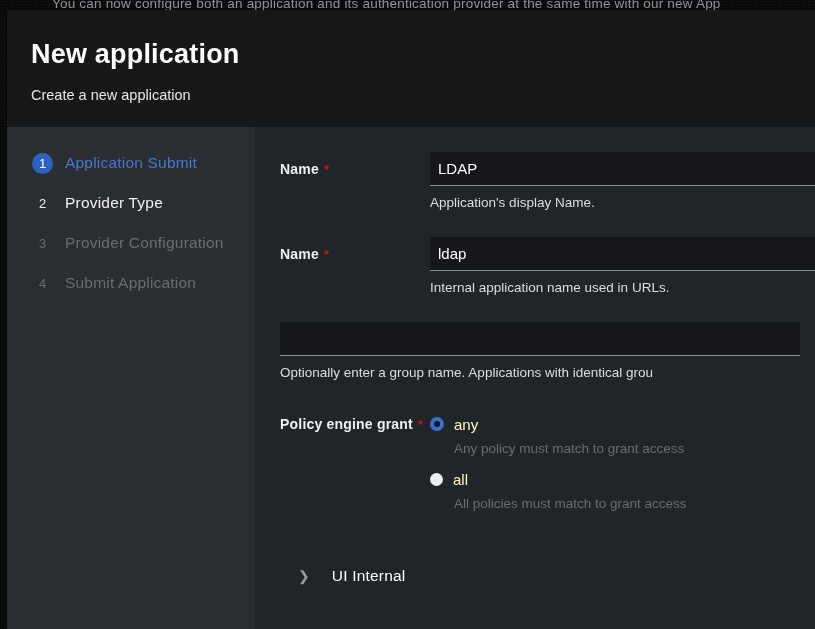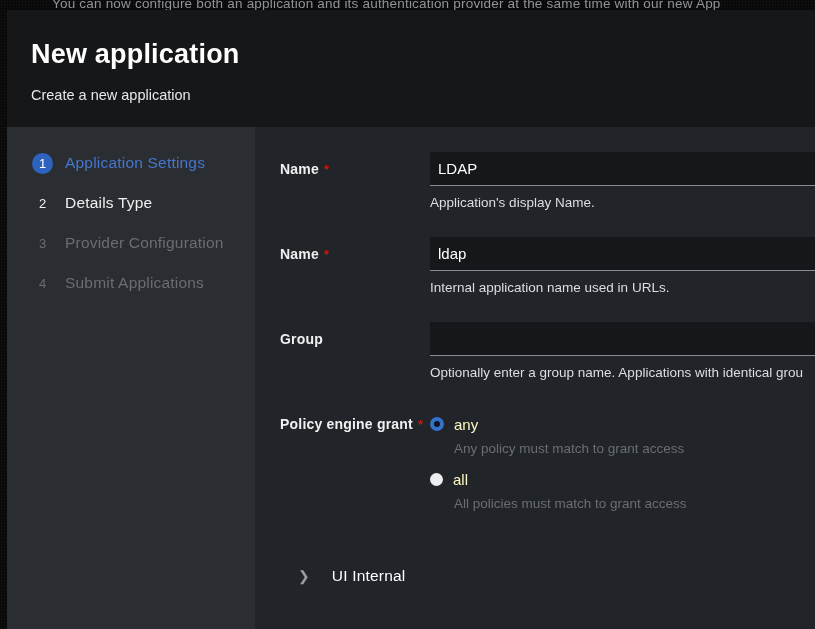--- a/index.html
+++ b/index.html
@@ -117,33 +117,33 @@
   <div class="modal-header">
     <div class="modal-title">New application</div>
     <div class="modal-subtitle">Create a new application</div>
   </div>
 
   <div class="modal-body">
 
     <div class="wizard-nav">
       <div class="step active">
         <span class="step-num">1</span>
-        <span class="step-label">Application Settings</span>
+        <span class="step-label">Application Submit</span>
       </div>
       <div class="step enabled">
         <span class="step-num">2</span>
-        <span class="step-label">Details Type</span>
+        <span class="step-label">Provider Type</span>
       </div>
       <div class="step disabled">
         <span class="step-num">3</span>
         <span class="step-label">Provider Configuration</span>
       </div>
       <div class="step disabled">
         <span class="step-num">4</span>
-        <span class="step-label">Submit Applications</span>
+        <span class="step-label">Submit Application</span>
       </div>
     </div>
 
     <div class="form">
 
       <div class="row">
         <div class="row-label"><span>Name</span><span class="req">*</span></div>
         <div class="control">
           <input class="text-input" type="text" value="LDAP" style="">
           <div class="help">Application's display Name.</div>
@@ -152,21 +152,20 @@
 
       <div class="row">
         <div class="row-label"><span>Name</span><span class="req">*</span></div>
         <div class="control">
           <input class="text-input" type="text" value="ldap" style="">
           <div class="help">Internal application name used in URLs.</div>
         </div>
       </div>
 
       <div class="row">
-        <div class="row-label"><span>Group</span></div>
         <div class="control">
           <input class="text-input" type="text" value="" style="">
           <div class="help">Optionally enter a group name. Applications with identical grou</div>
         </div>
       </div>
 
       <div class="row policy-row">
         <div class="row-label"><span>Policy engine grant</span><span class="req">*</span></div>
         <div class="control">
           <div class="radio-opt">

